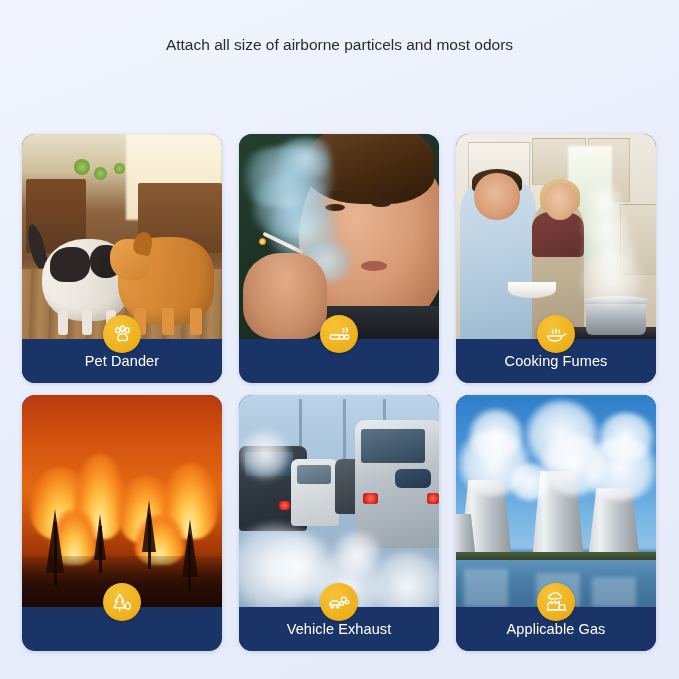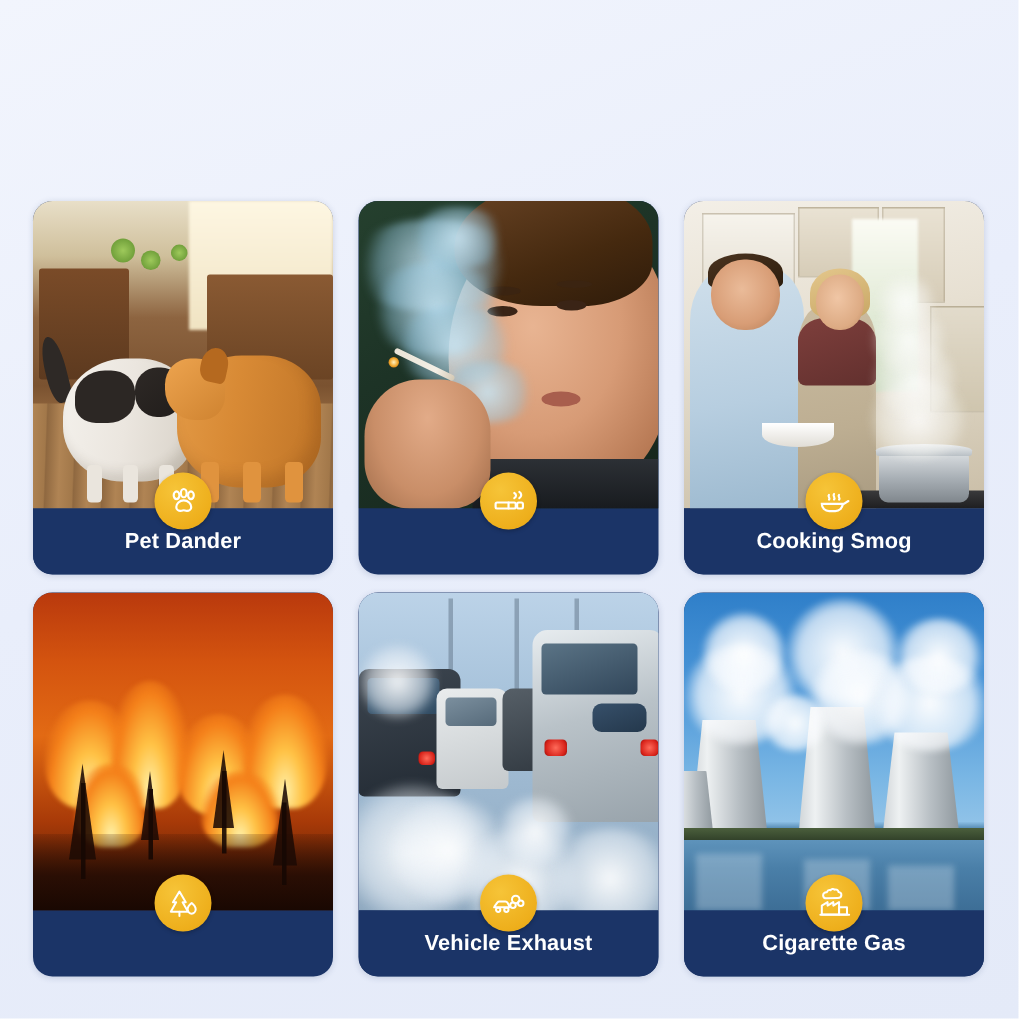--- a/index.html
+++ b/index.html
@@ -72,21 +72,21 @@
     left: 0; right: 0; bottom: 0;
     height: 44px;
     background: #1b3467;
     display: flex;
     align-items: center;
     justify-content: center;
   }
   .label-text {
     color: #ffffff;
     font-size: 14.5px;
-    font-weight: 700;
+    font-weight: 400;
     letter-spacing: 0.1px;
     white-space: nowrap;
   }
 
   
   .badge {
     position: absolute;
     left: 50%;
     transform: translateX(-50%);
     bottom: 30px;
@@ -371,20 +371,21 @@
     position:absolute; left:0; bottom:22%; width:100%; height:4%;
     background: linear-gradient(180deg,#4b5f3c 0%, #32422a 100%);
   }
 </style>
 </head>
 <body>
 
 <div class="page">
 
   <div class="header">
+    <p class="subtitle">Attach all size of airborne particels and most odors</p>
   </div>
 
   <div class="grid">
 
     <div class="card">
       <div class="photo">
         <div class="photo-inner pet-bg">
           <div class="pet-window"></div>
           <div class="pet-shelf-l"></div>
           <div class="pet-shelf-r"></div>
@@ -480,21 +481,21 @@
       <div class="badge">
         <svg width="23" height="23" viewBox="0 0 24 24" fill="none" stroke="#ffffff" stroke-width="1.5" stroke-linecap="round">
           <path d="M3 13.5h14.5a0 0 0 0 1 0 0c0 2.8-2.3 5-5.1 5H8.1c-2.8 0-5.1-2.2-5.1-5z"></path>
           <line x1="17.5" y1="14" x2="21.5" y2="11.5"></line>
           <path d="M8 10.5c1.3-1.1-1.3-2.2 0-3.3"></path>
           <path d="M11.5 10.5c1.3-1.3-1.3-2.6 0-3.9"></path>
           <path d="M15 10.5c1.3-1.1-1.3-2.2 0-3.3"></path>
         </svg>
       </div>
       <div class="label-bar">
-        <span class="label-text">Cooking Smog</span>
+        <span class="label-text">Cooking Fumes</span>
       </div>
     </div>
 
     <div class="card">
       <div class="photo">
         <div class="photo-inner fire-bg">
           <div class="flame" style="left:4%;top:34%;width:30%;height:34%;"></div>
           <div class="flame" style="left:26%;top:28%;width:26%;height:40%;"></div>
           <div class="flame" style="left:48%;top:38%;width:28%;height:32%;"></div>
           <div class="flame" style="left:70%;top:32%;width:28%;height:36%;"></div>
@@ -583,18 +584,18 @@
       </div>
       <div class="badge">
         <svg width="23" height="23" viewBox="0 0 24 24" fill="none" stroke="#ffffff" stroke-width="1.4" stroke-linecap="round" stroke-linejoin="round">
           <path d="M6.5 8.2c-1.6 0-2.6-1-2.6-2.2S5 3.8 6.5 4c.4-1.1 1.5-1.7 2.6-1.4 .6-1 2-1.2 2.9-.4 1.2-.5 2.5.3 2.6 1.6 1.3.1 2.1 1.1 2 2.2-.1 1.1-1.1 2-2.4 2z"></path>
           <path d="M3 19.5v-6.2l4-2.4v2.4l4-2.4v2.4l4-2.4v8.6z"></path>
           <path d="M15 19.5v-5h5.5v5z"></path>
           <line x1="2" y1="19.7" x2="22" y2="19.7"></line>
         </svg>
       </div>
       <div class="label-bar">
-        <span class="label-text">Cigarette Gas</span>
+        <span class="label-text">Applicable Gas</span>
       </div>
     </div>
 
   </div>
 </div>
 
 </body></html>

